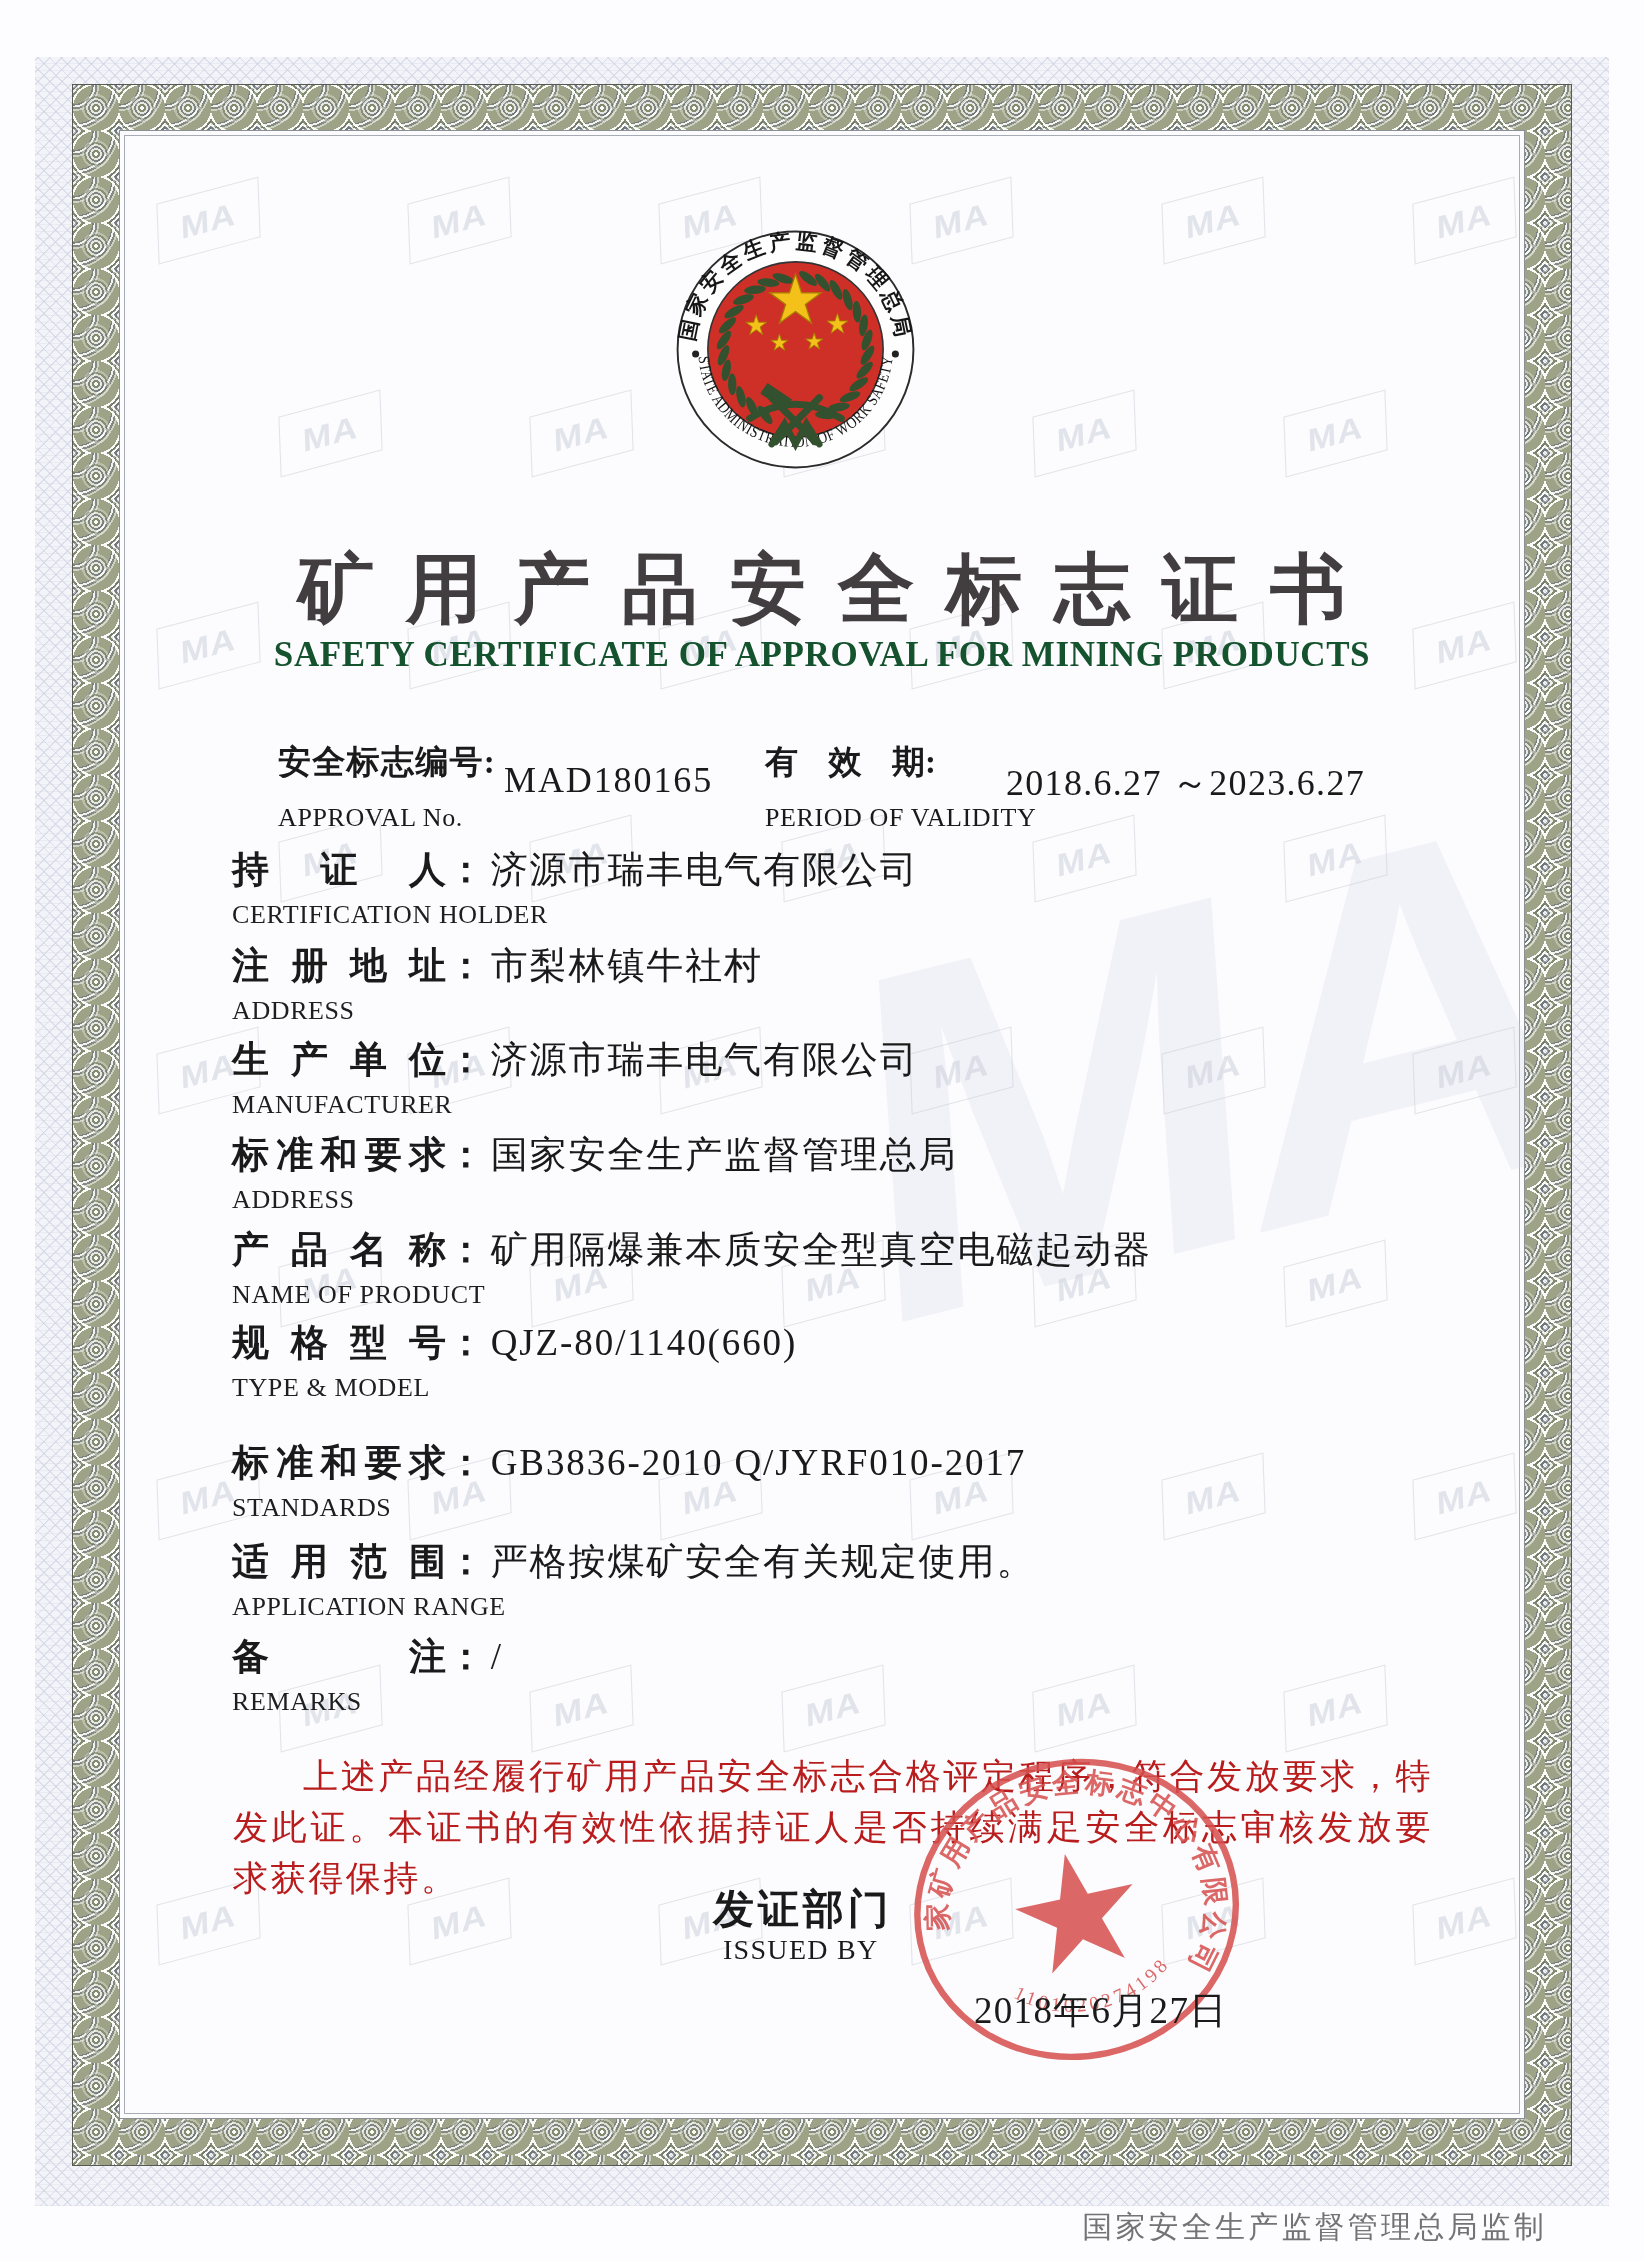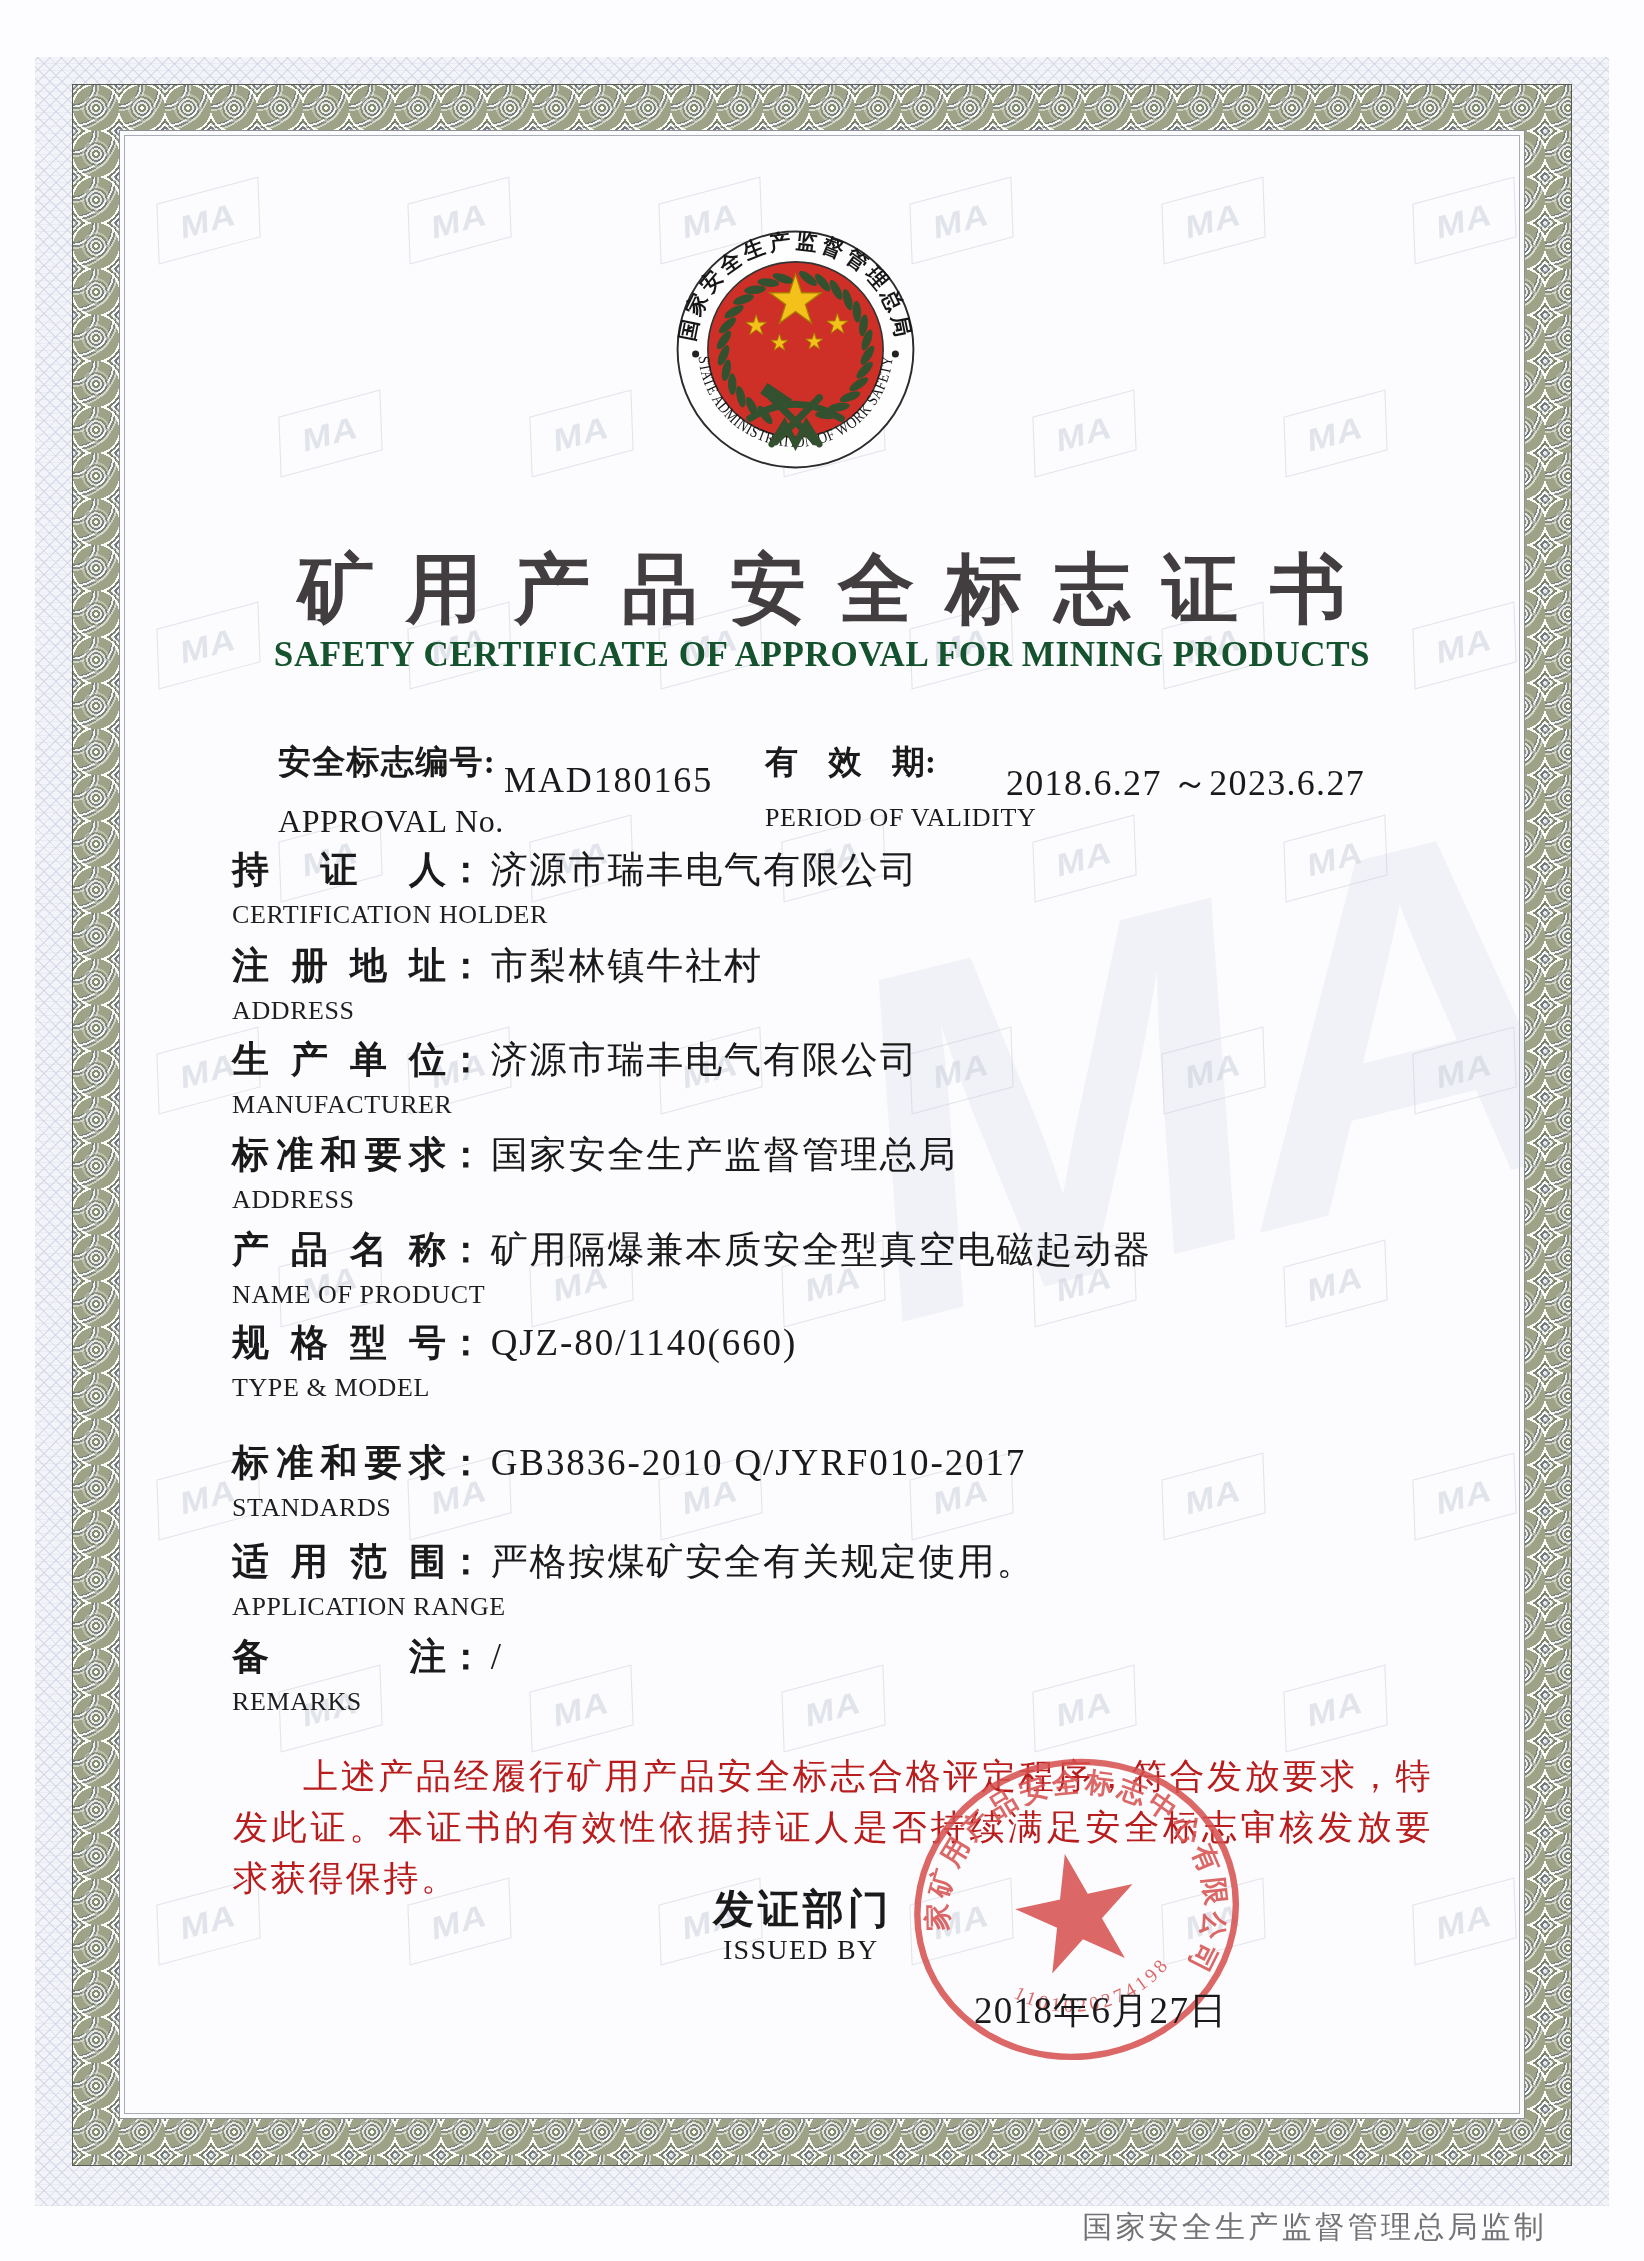--- a/index.html
+++ b/index.html
@@ -38,21 +38,21 @@
   
   .content{position:absolute;inset:0;z-index:5;}
   .emblem{position:absolute;left:675px;top:229px;}
   .title-zh{position:absolute;left:0;right:0;top:539px;text-align:center;
         font-size:76px;font-weight:bold;letter-spacing:32px;margin-left:32px;color:#423e40;}
   .title-en{position:absolute;left:0;right:0;top:635px;text-align:center;
         font-size:35px;font-weight:bold;letter-spacing:0.6px;color:#14532d;}
   .ap-label-zh{position:absolute;left:278px;top:740px;font-size:33px;font-weight:bold;letter-spacing:1.3px;}
   .ap-colon{font-weight:bold;}
   .ap-value{position:absolute;left:504px;top:759px;font-size:36px;letter-spacing:1.9px;}
-  .ap-label-en{position:absolute;left:278px;top:803px;font-size:32px;letter-spacing:0.6px;}
+  .ap-label-en{position:absolute;left:278px;top:803px;font-size:26px;letter-spacing:0.6px;}
   .va-label-zh{position:absolute;left:765px;top:740px;width:193px;font-size:33px;font-weight:bold;}
   .va-spread{display:inline-block;width:160px;text-align:justify;text-align-last:justify;}
   .va-label-en{position:absolute;left:765px;top:803px;font-size:26px;letter-spacing:0.6px;}
   .va-value{position:absolute;left:1006px;top:759px;font-size:36px;letter-spacing:1.3px;}
   .fields{position:absolute;left:232px;top:832px;width:1237px;}
   .frow{position:absolute;left:0;}
   .fmain{font-size:37px;line-height:43px;white-space:nowrap;}
   .flabel{display:inline-block;width:214px;text-align:justify;text-align-last:justify;
         font-weight:bold;vertical-align:bottom;}
   .fcolon{font-weight:bold;margin:0 6.4px 0 1.3px;}

